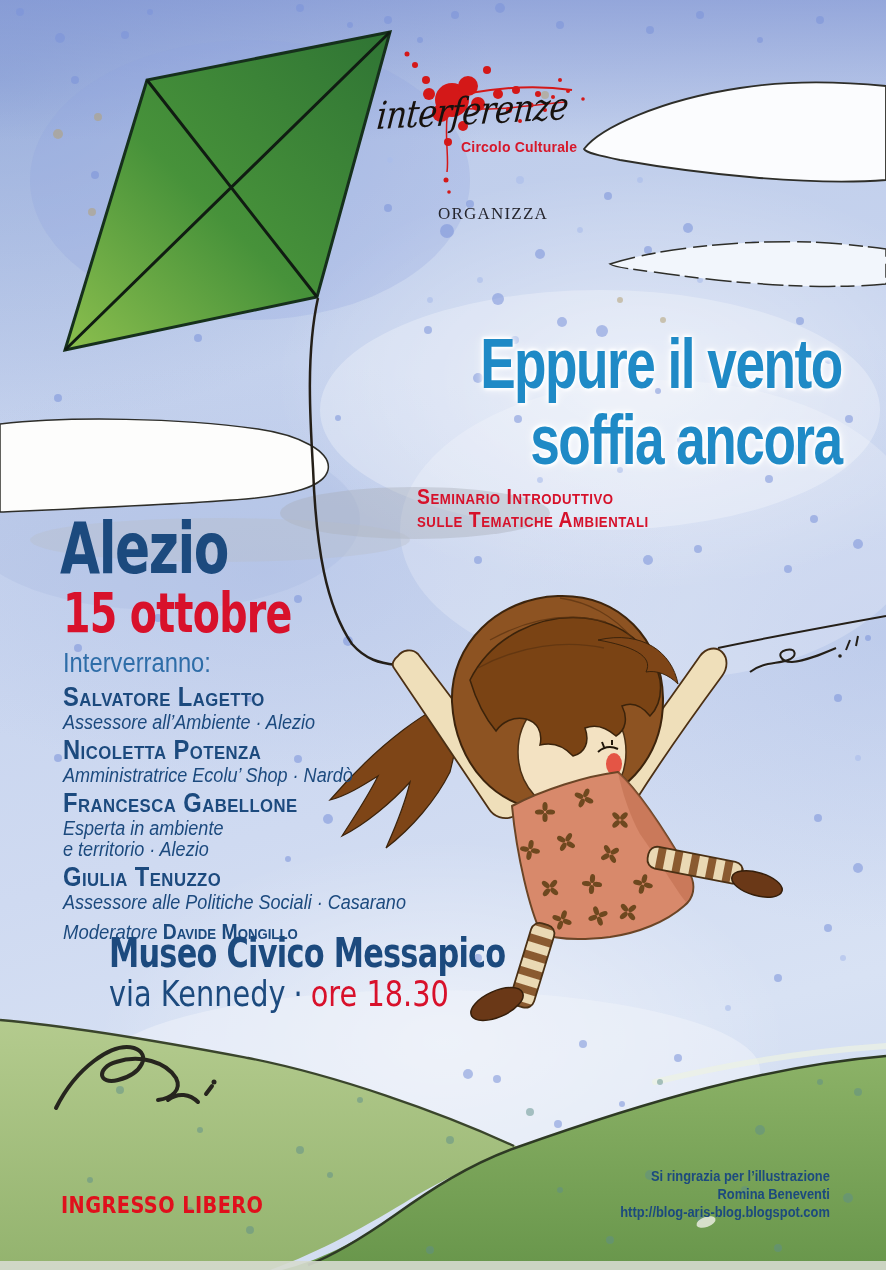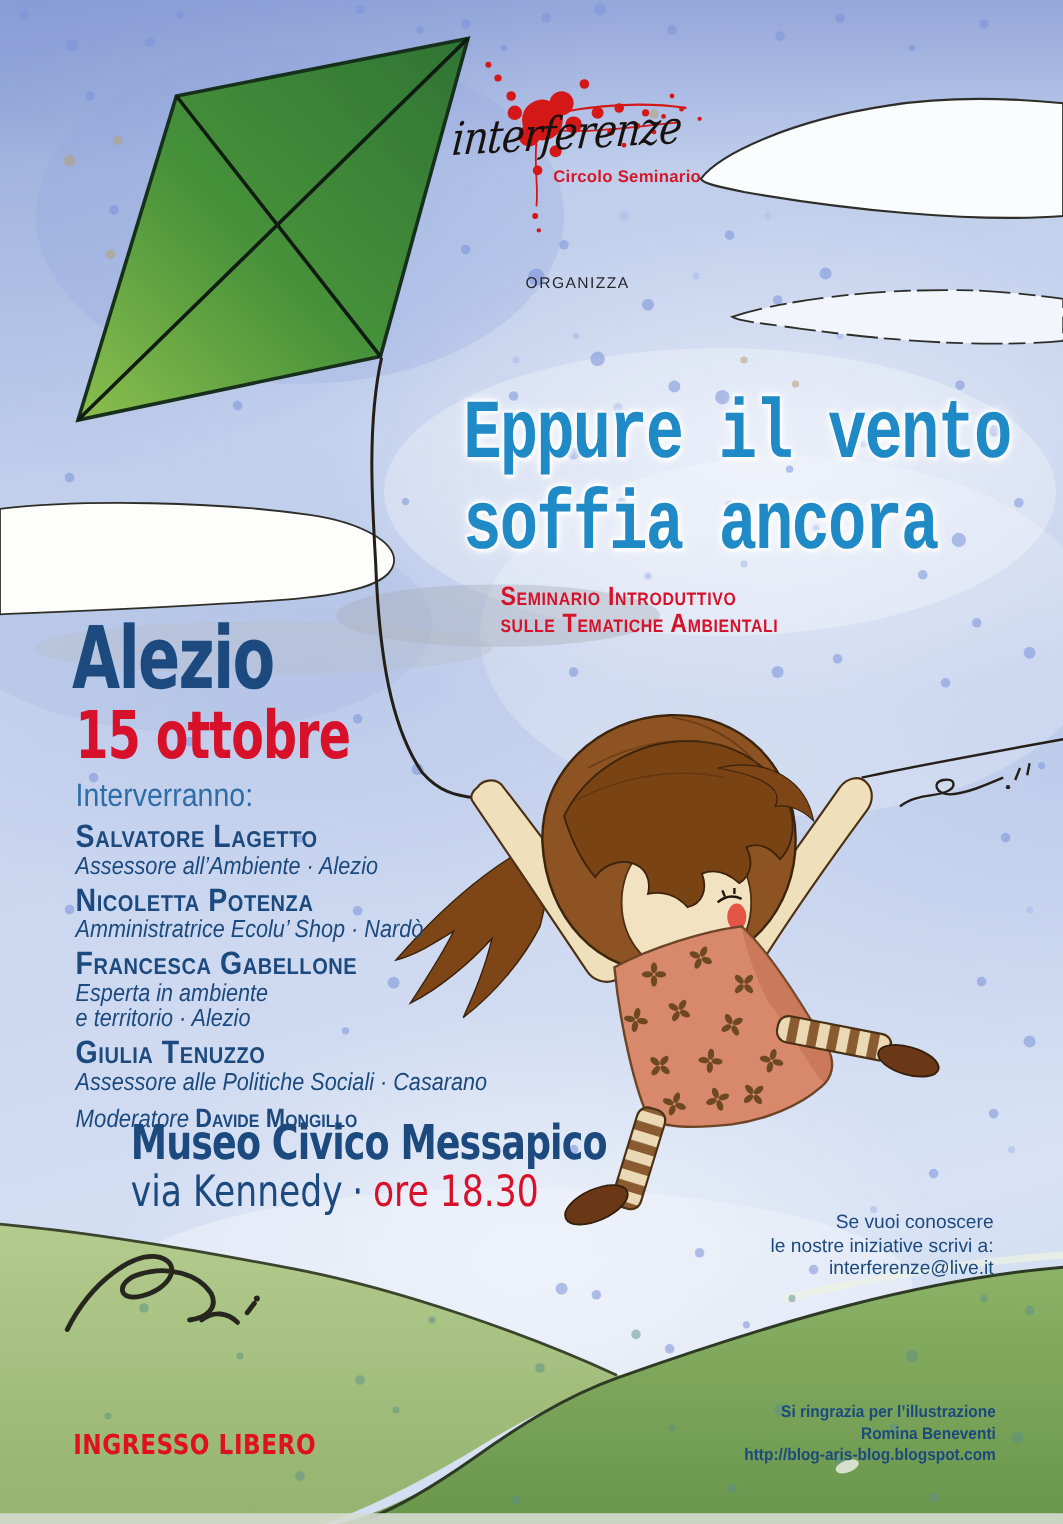--- a/index.html
+++ b/index.html
@@ -13,22 +13,22 @@
       radial-gradient(ellipse 700px 500px at 0% 6%, rgba(124,150,208,.5), rgba(124,150,208,0) 70%),
       radial-gradient(ellipse 560px 420px at 100% 50%, rgba(160,180,226,.35), rgba(160,180,226,0) 70%),
       radial-gradient(ellipse 600px 300px at 30% 45%, rgba(173,189,228,.45), rgba(173,189,228,0) 70%),
       linear-gradient(165deg,#b9c8e8 0%,#c6d3ee 35%,#cfdaf1 60%,#d8e2f4 80%,#cdd9ef 100%);
   }
   .illus{position:absolute;left:0;top:0;}
   .txt{position:absolute;white-space:nowrap;}
   .logo-name{left:377px;top:94px;font-family:"DejaVu Serif",serif;font-style:italic;font-size:38px;
     color:#17120e;letter-spacing:-1px;transform:rotate(-3deg) skewX(-8deg) scaleX(.85);transform-origin:left center;}
   .logo-sub{left:461px;top:139px;font-weight:bold;font-size:14px;color:#d6182b;letter-spacing:.2px;}
-  .organizza{left:438px;top:228px;font-size:13px;color:#26262e;letter-spacing:1.2px;}
-  .title{right:44px;top:326px;text-align:left;color:#1f8ac6;font-family:Liberation Mono, monospace;
+  .organizza{left:438px;top:204px;font-size:17px;color:#26262e;letter-spacing:1.2px;font-family:Liberation Serif, serif;}
+  .title{right:44px;top:326px;text-align:right;color:#1f8ac6;font-family:Liberation Sans, sans-serif;
     font-weight:bold;font-size:70px;line-height:76px;letter-spacing:-2px;}
   .title .tl{transform:scaleX(.76);transform-origin:right center;
     text-shadow:0 0 6px #fff,0 0 14px rgba(255,255,255,.9),2px 2px 3px rgba(255,255,255,.85),-2px -2px 3px rgba(255,255,255,.85);}
   .subtitle{left:417px;top:485px;color:#d6122b;font-weight:bold;font-size:22px;line-height:23px;
     font-variant:small-caps;letter-spacing:.6px;transform:scaleX(.88);transform-origin:left top;}
   .city{left:60px;top:512px;font-family:"DejaVu Sans",sans-serif;font-weight:bold;font-size:72px;
     color:#1c4a7e;letter-spacing:-2px;transform:scaleX(.72);transform-origin:left top;line-height:1;}
   .date{left:63px;top:586px;font-family:"DejaVu Sans",sans-serif;font-weight:bold;font-size:55px;
     color:#d8112b;letter-spacing:-1px;transform:scaleX(.72);transform-origin:left top;line-height:1;}
   .speakers{left:63px;top:648px;transform:scaleX(.88);transform-origin:left top;color:#1c4a7e;}
@@ -347,21 +347,21 @@
     <path d="M718,648 C765,638 825,627 886,616" stroke-width="2"></path>
     <path d="M750,672 C762,662 778,664 788,660 C798,656 796,648 786,650 C776,652 780,662 792,662 C806,661 822,654 836,648" stroke-width="2"></path>
     <path d="M846,650 l4,-10 M856,646 l2,-10" stroke-width="2"></path>
     <circle cx="840" cy="656" r="1.8" fill="#241f18" stroke="none"></circle>
   </g>
 
   <rect x="0" y="1261" width="886" height="9" fill="#d6dacf" opacity=".9"></rect>
 </svg>
 
 <div class="txt logo-name">interferenze</div>
-<div class="txt logo-sub">Circolo Seminario</div>
+<div class="txt logo-sub">Circolo Culturale</div>
 <div class="txt organizza">ORGANIZZA</div>
 
 <div class="txt title">
   <div class="tl">Eppure il vento</div>
   <div class="tl">soffia ancora</div>
 </div>
 
 <div class="txt subtitle">
   <div>Seminario Introduttivo</div>
   <div>sulle Tematiche Ambientali</div>
@@ -394,25 +394,20 @@
   </div>
 </div>
 
 <div class="txt venue">
   <div class="vname">Museo Civico Messapico</div>
   <div class="vline2">
     <span class="addr">via Kennedy</span><span class="sep">·</span><span class="time">ore 18.30</span>
   </div>
 </div>
 
-<div class="txt contact">
-  <div>Se vuoi conoscere</div>
-  <div>le nostre iniziative scrivi a:</div>
-  <div>interferenze@live.it</div>
-</div>
 
 <div class="txt credits">
   <div>Si ringrazia per l’illustrazione</div>
   <div>Romina Beneventi</div>
   <div>http://blog-aris-blog.blogspot.com</div>
 </div>
 
 <div class="txt admission">INGRESSO LIBERO</div>
 
 </div>

